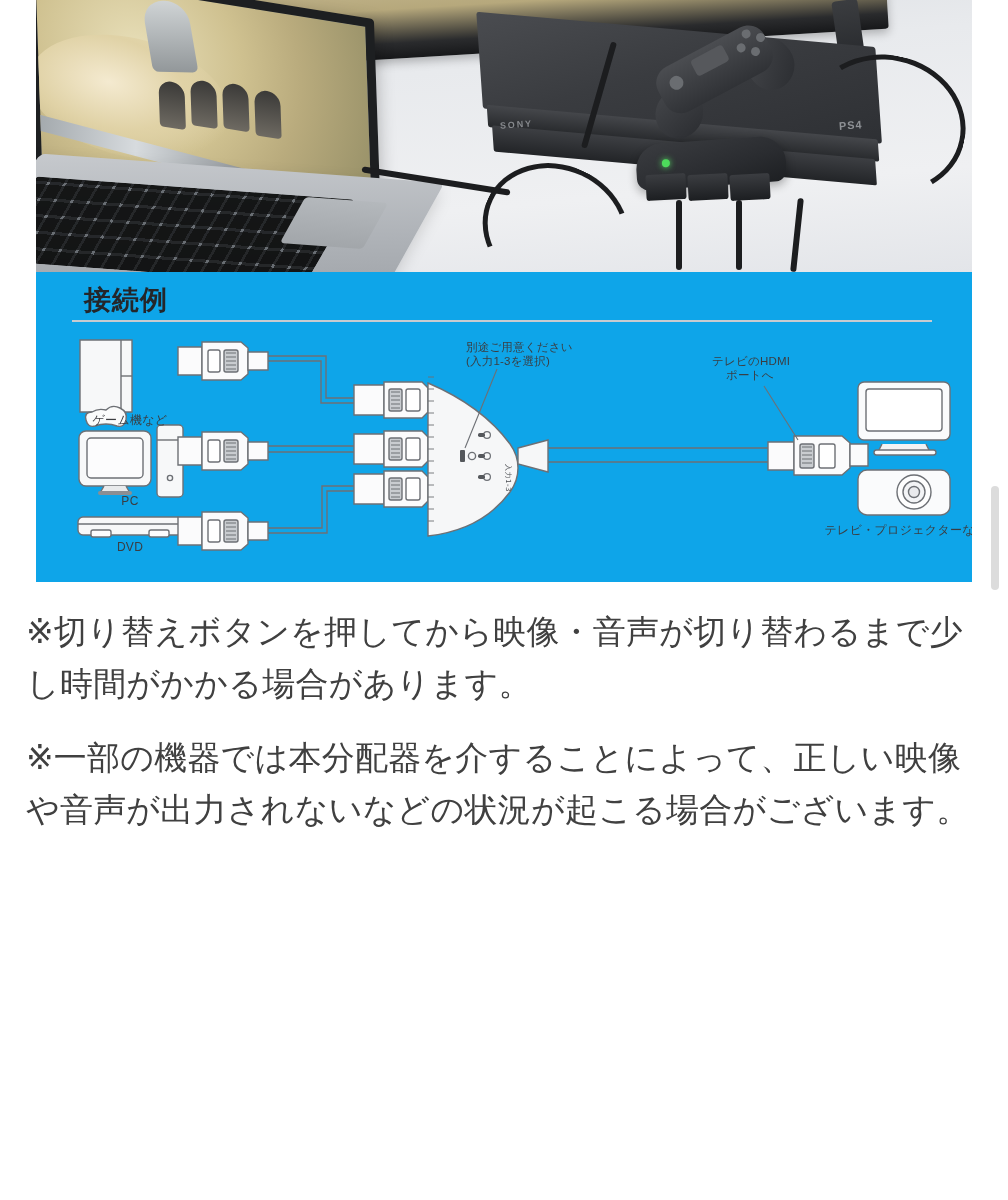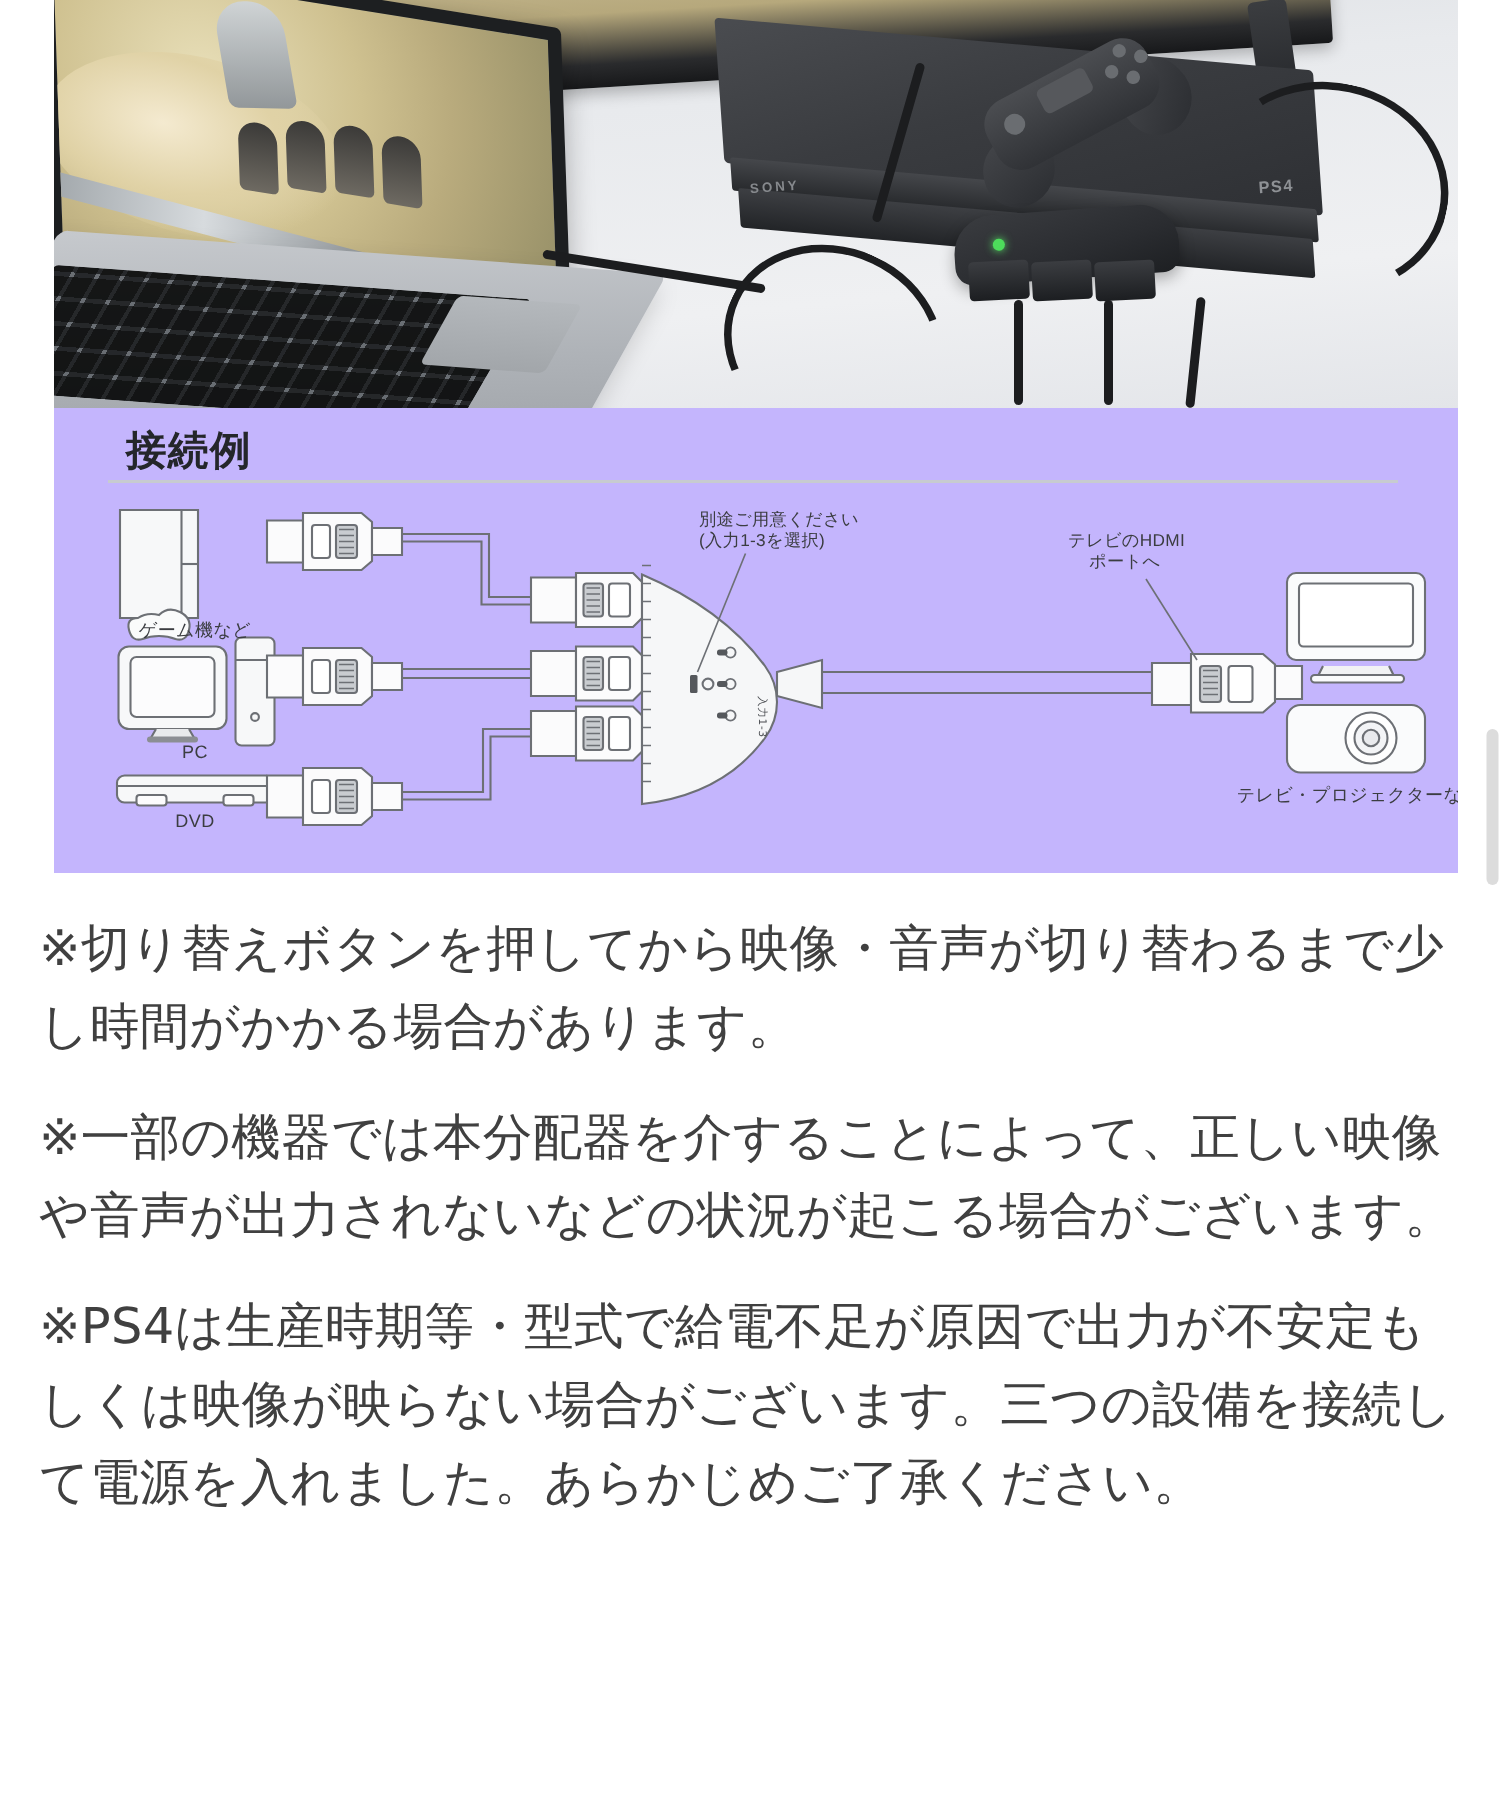--- a/index.html
+++ b/index.html
@@ -233,21 +233,21 @@
     background: transparent;
   }
 
   
   .diagram {
     position: absolute;
     left: 0;
     top: 272px;
     width: 936px;
     height: 310px;
-    background: #c4b5fd;
+    background: #0ea5e9;
   }
   .diagram-head {
     position: absolute;
     left: 48px; top: 10px;
     display: flex;
     align-items: baseline;
   }
   .diagram-title {
     font-size: 27px;
     font-weight: bold;
@@ -536,19 +536,18 @@
       <div class="dev-label" style="left:24px; top:268px; width:140px;">DVD</div>
 
       <div class="dev-label" style="left:760px; top:250px; width:220px;">テレビ・プロジェクターなど</div>
 
     </div>
   </div>
 
   <div class="notes">
     <p class="note-p">※切り替えボタンを押してから映像・音声が切り替わるまで少し時間がかかる場合があります。</p>
     <p class="note-p">※一部の機器では本分配器を介することによって、正しい映像や音声が出力されないなどの状況が起こる場合がございます。</p>
-    <p class="note-p">※PS4は生産時期等・型式で給電不足が原因で出力が不安定もしくは映像が映らない場合がございます。三つの設備を接続して電源を入れました。あらかじめご了承ください。</p>
   </div>
 
   <div class="scrollbar-track"></div>
   <div class="scrollbar-thumb"></div>
 
 </div>
 
 </body></html>

